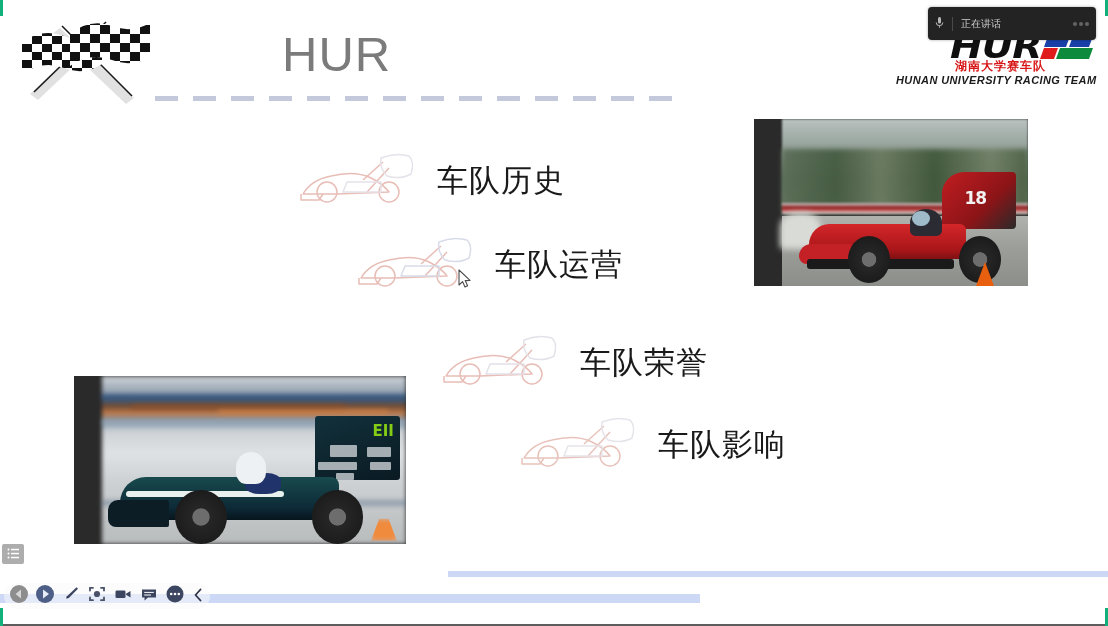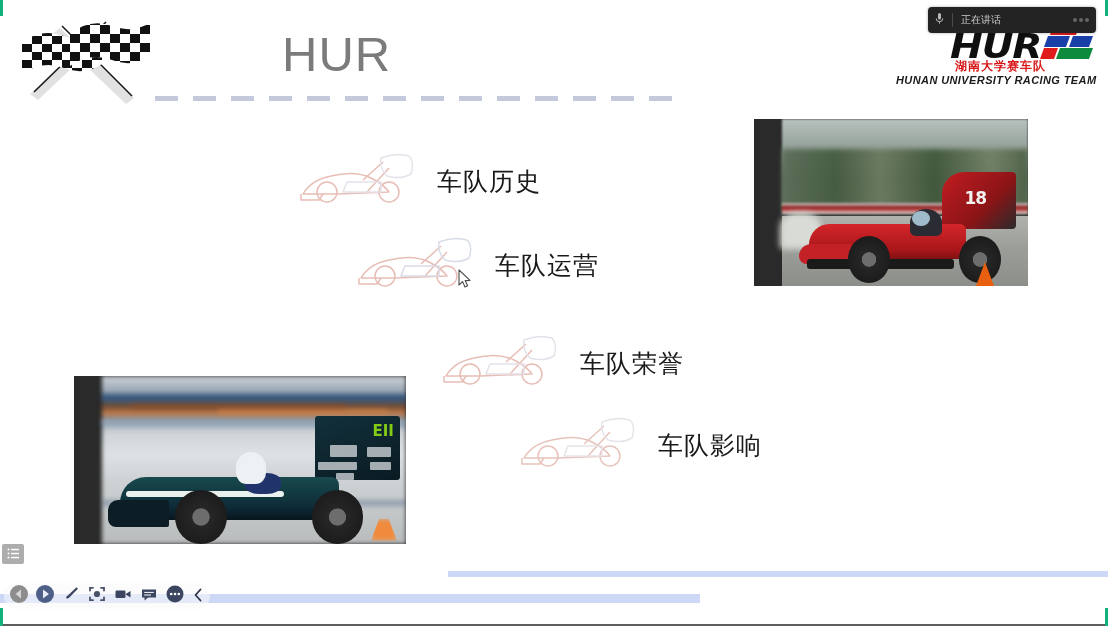--- a/index.html
+++ b/index.html
@@ -125,21 +125,21 @@
     letter-spacing: 0.4px;
     white-space: nowrap;
   }
 
   
   .speaking-bar {
     position: absolute;
     right: 12px;
     top: 7px;
     width: 168px;
-    height: 26px;
+    height: 33px;
     background: #232323;
     border-radius: 4px;
     display: flex;
     align-items: center;
     padding: 0 7px;
     box-sizing: border-box;
     z-index: 40;
     box-shadow: 0 0 3px rgba(0,0,0,.35);
   }
   .speaking-label {
@@ -160,21 +160,21 @@
 
   
   .agenda-item {
     position: absolute;
     display: flex;
     align-items: center;
   }
   .car-icon { flex: 0 0 auto; }
   .agenda-label {
     font-family: "DejaVu Serif", "Liberation Serif", serif;
-    font-size: 25px;
+    font-size: 31px;
     color: #1a1a1a;
     white-space: nowrap;
     margin-left: 14px;
     letter-spacing: 1px;
   }
   .row-0 { left: 297px; top: 148px; }
   .row-1 { left: 355px; top: 232px; justify-content: center; }
   .row-2 { left: 440px; top: 330px; }
   .row-3 { left: 518px; top: 412px; }
 

